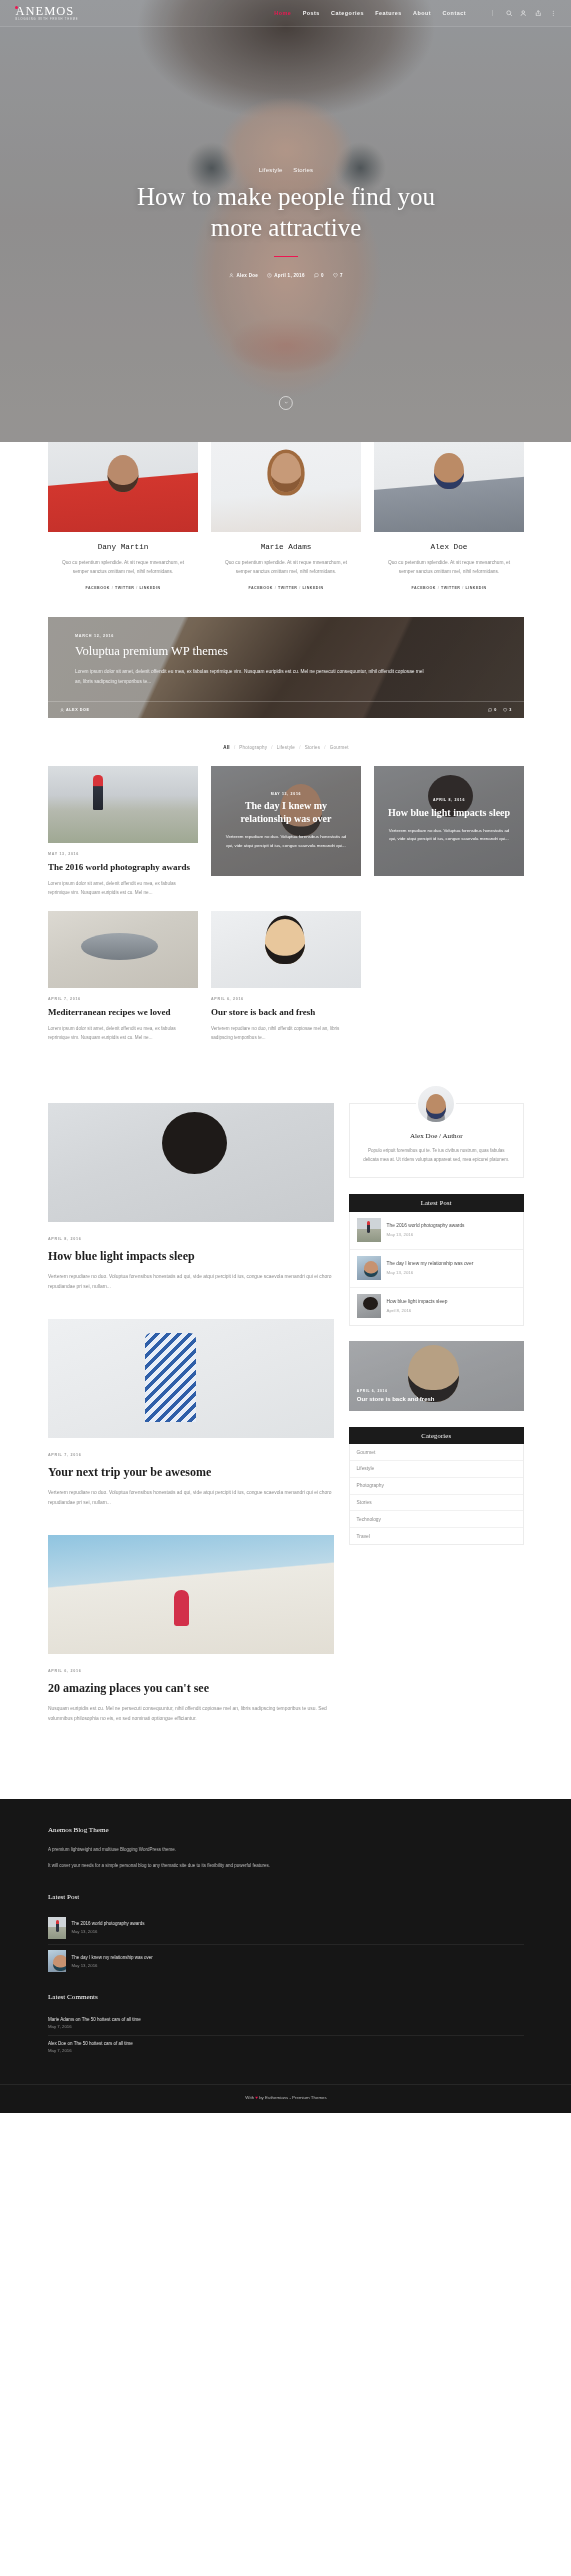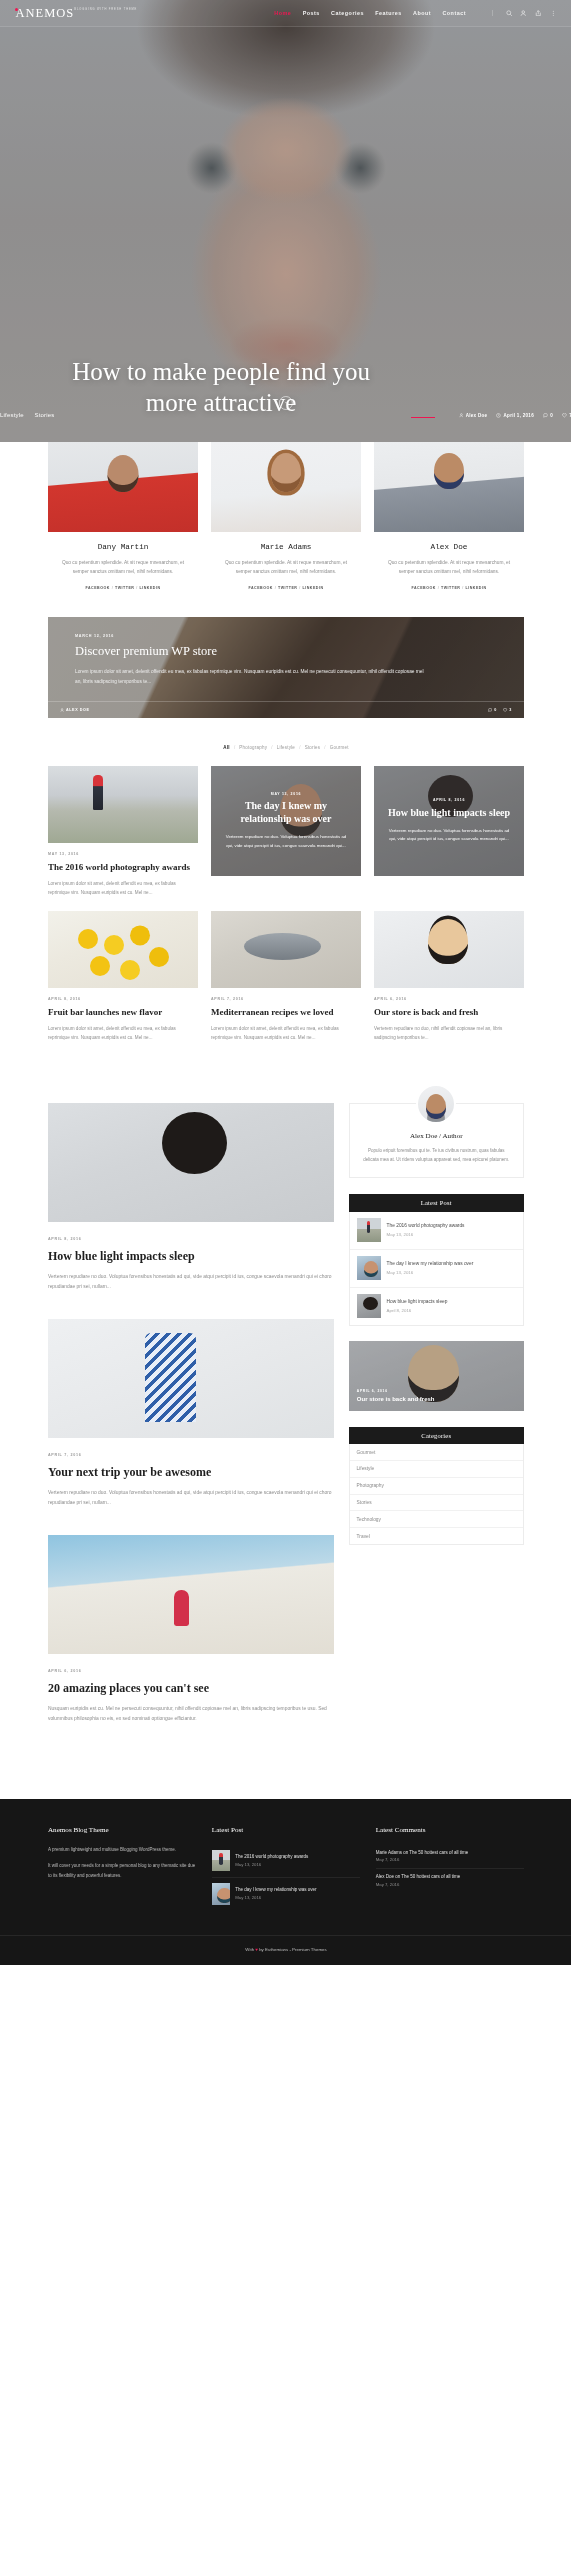--- a/index.html
+++ b/index.html
@@ -32,21 +32,21 @@
   }
   .hero-veil { position: absolute; inset: 0; background: rgba(60,60,62,.28); }
   .topbar {
     position: relative; z-index: 5;
     height: 27px;
     display: flex; align-items: center;
     padding: 0 15.5px;
     background: rgba(255,255,255,.04);
     border-bottom: 0.6px solid rgba(255,255,255,.12);
   }
-  .logo-wrap { display: flex; flex-direction: row; line-height: 1; }
+  .logo-wrap { display: flex; flex-direction: column; line-height: 1; }
   .logo-main {
     font-family: "Liberation Serif", serif;
     font-size: 12.5px; letter-spacing: 1px; color: #fff; position: relative;
   }
   .logo-dot {
     position: absolute; left: -0.6px; top: 1.2px;
     width: 3px; height: 3px; border-radius: 50%; background: #ed1651;
   }
   .logo-sub {
     font-size: 2.6px; letter-spacing: 0.9px; color: rgba(255,255,255,.75);
@@ -61,22 +61,22 @@
   .nav-icons {
     display: flex; align-items: center; gap: 8.3px;
     margin-left: 14.3px; padding-left: 13px;
     border-left: 0.6px solid rgba(255,255,255,.22);
   }
   .nav-icons svg { display: block; }
 
   .hero-inner {
     position: relative; z-index: 4;
     height: calc(100% - 27px);
-    display: flex; 
-    align-items: flex-end; justify-content: center;
+    display: flex; flex-direction: column;
+    align-items: center; justify-content: center;
     text-align: center; color: #fff;
     padding-bottom: 24px;
   }
   .hero-cats { display: flex; gap: 10.7px; font-size: 6px; letter-spacing: 0.2px; opacity: .95; }
   .hero-title {
     font-family: "Liberation Serif", serif;
     font-size: 25px; font-weight: normal; line-height: 1.24;
     margin-top: 8.3px; max-width: 333px;
     text-shadow: 0 0.6px 6px rgba(0,0,0,.25);
   }
@@ -265,21 +265,21 @@
 
   .catlist { border: 0.6px solid #ececec; border-top: none; }
   .catlist a {
     display: block; padding: 5.4px 7.1px; font-size: 4.8px; color: #8a8a8a;
     border-bottom: 0.6px solid #f1f1f1; text-decoration: none;
   }
   .catlist a:last-child { border-bottom: none; }
 
   
   .footer { background: #161616; color: #d7d7d7; margin-top: 48px; padding: 27px 0 0; }
-  .fcols { width: 476px; margin: 0 auto; display: flex; gap: 15.5px; padding-bottom: 25px; }
+  .fcols { width: 476px; margin: 0 auto; display: flex; gap: 15.5px; padding-bottom: 25px; flex-direction: column; }
   .fcol { flex: 1; }
   .fcol h4 { font-family: "Liberation Serif", serif; font-size: 7.1px; font-weight: normal; color: #fff; margin-bottom: 10.7px; }
   .fcol p { font-size: 4.5px; line-height: 2.1; color: #bdbdbd; margin-bottom: 7.1px; }
   .fitem { display: flex; gap: 5.4px; padding: 5.4px 0; border-bottom: 0.6px solid #262626; align-items: center; }
   .fitem:last-child { border-bottom: none; }
   .fthumb { width: 18px; height: 21.4px; flex: none; overflow: hidden; position: relative; }
   .ftext .fn { font-size: 4.5px; color: #e2e2e2; line-height: 1.4; }
   .ftext .fd { font-size: 4.3px; color: #8e8e8e; margin-top: 1.8px; }
   .fcomment { padding: 5.4px 0; border-bottom: 0.6px solid #262626; }
   .fcomment:last-child { border-bottom: none; }
@@ -417,21 +417,21 @@
       </div>
     </div>
   </div>
 </section>
 
 <section class="wrap">
   <div class="promo">
     <div class="promo-veil"></div>
     <div class="promo-body">
       <div class="promo-date">MARCH 12, 2016</div>
-      <div class="promo-title">Discover premium WP store</div>
+      <div class="promo-title">Voluptua premium WP themes</div>
       <div class="promo-text">Lorem ipsum dolor sit amet, delenit offendit eu mea, ex fabulas reprimique vim. Nusquam euripidis est cu. Mel ne persecuti consequuntur, nihil offendit copiosae mel an, libris sadipscing temporibus te...</div>
     </div>
     <div class="promo-foot">
       <span class="it">
         <svg width="4.2" height="4.2" viewBox="0 0 16 16" fill="none" stroke="#fff" stroke-width="1.6">
             <circle cx="8" cy="5" r="3"></circle>
             <path d="M2.8 14c0-2.9 2.3-4.7 5.2-4.7S13.2 11.1 13.2 14"></path>
           </svg>
         <span>ALEX DOE</span>
       </span>
@@ -487,26 +487,20 @@
     <article class="gcard">
       <div class="gthumb tall g3">
         <div class="ov">
           <div class="ov-date">APRIL 8, 2016</div>
           <h3 class="ov-title">How blue light impacts sleep</h3>
           <p class="ov-ex">Verterem repudiare no duo. Voluptua forensibus honestatis ad qui, vide atqui percipit id ius, congue scaevola menandri qui...</p>
         </div>
       </div>
     </article>
 
-    <article class="gcard">
-      <div class="gthumb g4"></div>
-      <div class="gdate">APRIL 8, 2016</div>
-      <h3 class="gtitle">Fruit bar launches new flavor</h3>
-      <p class="gex">Lorem ipsum dolor sit amet, delenit offendit eu mea, ex fabulas reprimique vim. Nusquam euripidis est cu. Mel ne...</p>
-    </article>
 
     <article class="gcard">
       <div class="gthumb g5"></div>
       <div class="gdate">APRIL 7, 2016</div>
       <h3 class="gtitle">Mediterranean recipes we loved</h3>
       <p class="gex">Lorem ipsum dolor sit amet, delenit offendit eu mea, ex fabulas reprimique vim. Nusquam euripidis est cu. Mel ne...</p>
     </article>
 
     <article class="gcard">
       <div class="gthumb g6"></div>

